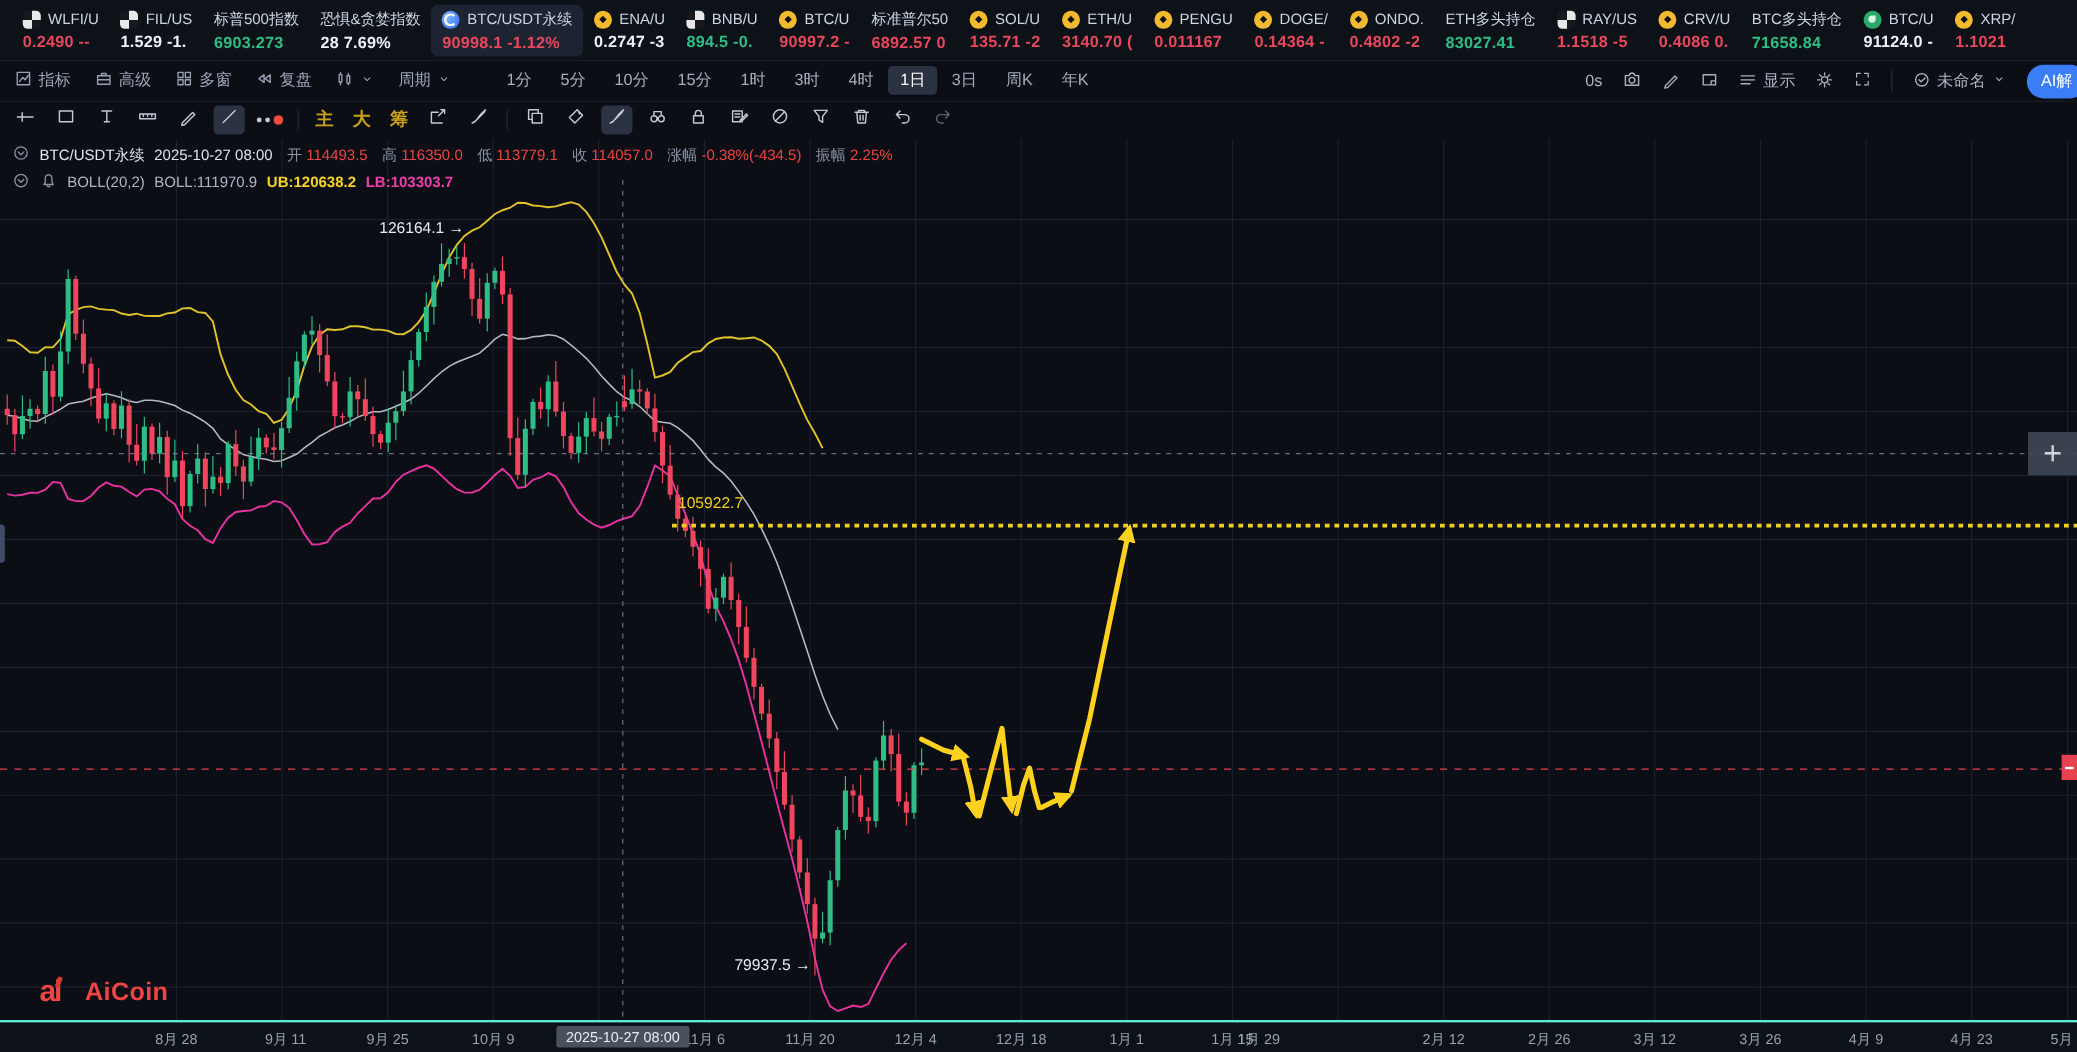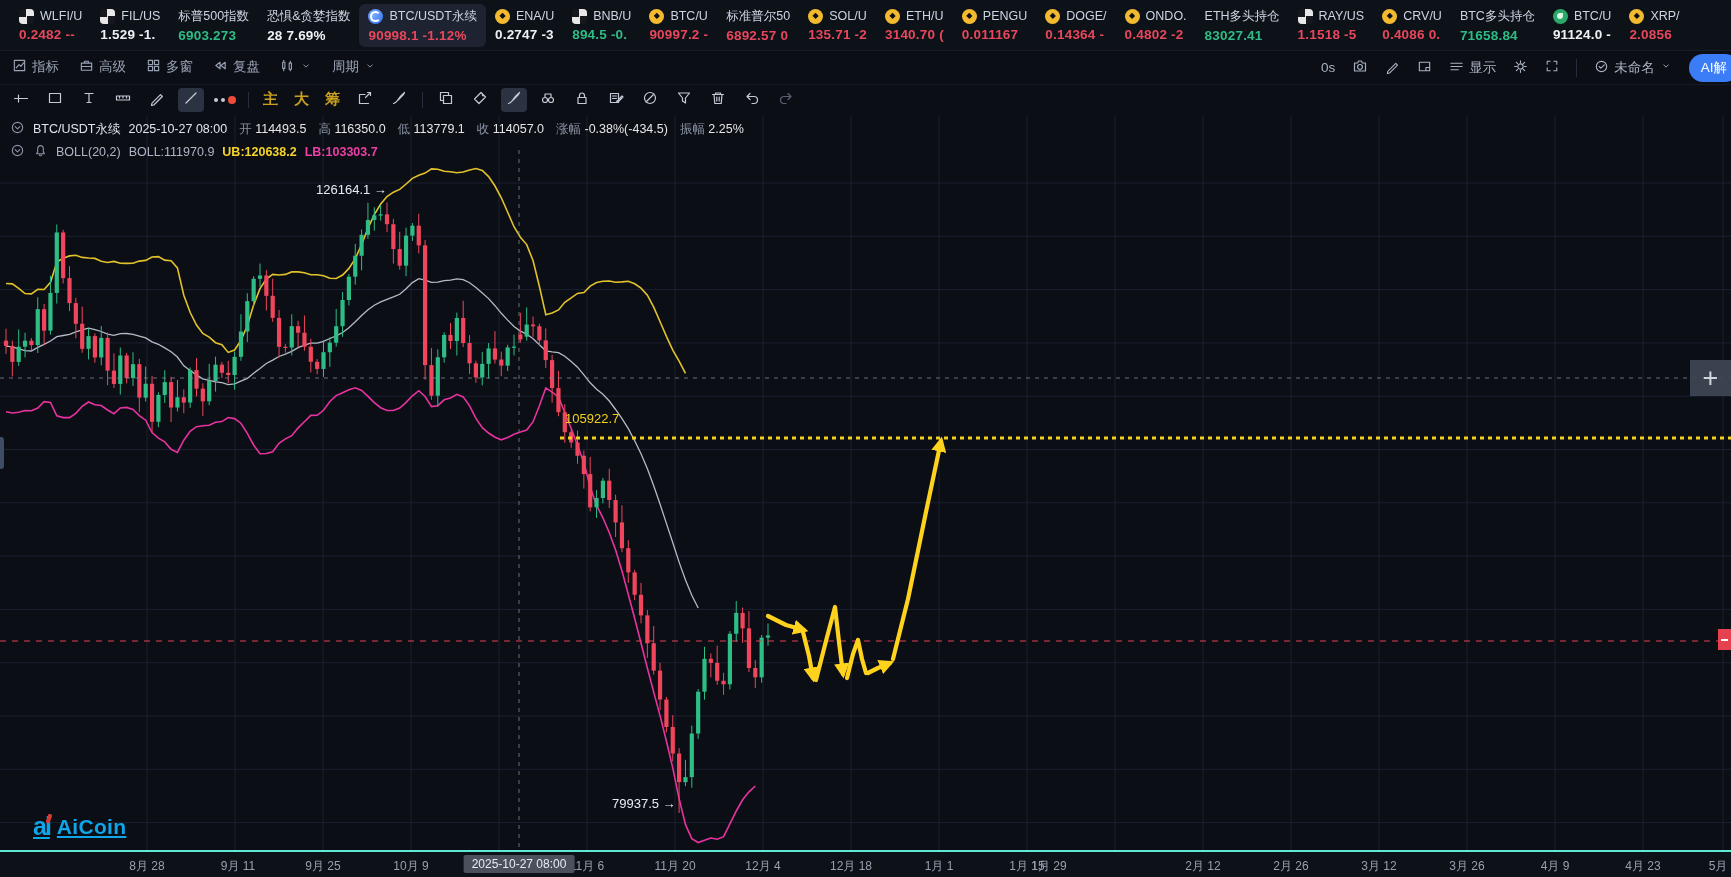--- a/index.html
+++ b/index.html
@@ -44,36 +44,36 @@
   .dt-cn{color:#c9a11c;font-size:15px;font-weight:bold;width:auto;padding:0 4px;}
   .dots-wrap{display:flex;align-items:center;gap:3px;}
   .dots-wrap i{width:4px;height:4px;border-radius:50%;background:#c3c9d6;display:block;}
   .dots-wrap i.red{width:8px;height:8px;background:#f04a3a;}
   
   #info-row,#boll-row{position:absolute;left:10px;display:flex;align-items:center;gap:8px;font-size:12.5px;z-index:5;}
   #info-row{top:120px;}
   #boll-row{top:143px;}
   .inf-sym{color:#dfe4ee;}
   .inf-k{color:#8a93a4;margin-left:4px;}
-  .inf-v{color:#e5e5e5;}
+  .inf-v{color:#ef4444;}
   .boll-name{color:#aeb6c6;}
   .boll-ub{color:#f5d329;font-weight:bold;}
   .boll-lb{color:#ee3fa8;font-weight:bold;}
   .row-ic svg{stroke:#8a93a4;}
   
   #chart-svg{position:absolute;left:0;top:0;width:1731px;height:877px;}
   .chart-label{position:absolute;font-size:13px;z-index:4;white-space:nowrap;}
   #plus-box{position:absolute;right:0;top:360px;width:41px;height:36px;background:#3f4654;opacity:.93;
     display:flex;align-items:center;justify-content:center;color:#dfe3ea;font-size:27px;font-weight:300;z-index:4;}
   #price-tag{position:absolute;right:0;top:629px;width:13px;height:21px;background:#e5414e;z-index:4;
     display:flex;align-items:center;justify-content:center;}
   #price-tag i{display:block;width:7px;height:2px;background:#ffffff;}
   #left-handle{position:absolute;left:0;top:437px;width:4px;height:32px;background:#3f4c66;border-radius:0 3px 3px 0;z-index:4;}
   
-  #watermark{position:absolute;left:33px;top:812px;display:flex;align-items:center;gap:7px;z-index:4;color:#0ea5e9;text-decoration:underline;}
+  #watermark{position:absolute;left:33px;top:812px;display:flex;align-items:center;gap:21px;z-index:4;color:#ef4444;}
   .wm-mark{font-size:25px;font-weight:bold;letter-spacing:-2px;position:relative;}
   .wm-mark::after{content:"";position:absolute;right:-1px;top:2px;width:4px;height:9px;background:#d93a2f;transform:rotate(20deg);border-radius:1px;}
   .wm-text{font-size:21px;font-weight:bold;letter-spacing:.3px;}
   
   #time-axis{position:absolute;left:0;top:850px;width:1731px;height:27px;background:#0d1118;border-top:2px solid #5eead4;z-index:6;}
   .axis-tick{position:absolute;top:6px;transform:translateX(-50%);font-size:12px;color:#98a0ae;white-space:nowrap;}
   .axis-hl{position:absolute;top:3px;transform:translateX(-50%);font-size:12px;color:#e8ebf2;background:#4a505c;
     padding:2px 8px;border-radius:2px;white-space:nowrap;z-index:2;}
 </style>
 </head>
@@ -389,21 +389,21 @@
     <i></i>
   </div>
 <div id="left-handle"></div>
 
 <div id="ticker-bar">
     <div class="tk">
       <div class="tk-top">
         <span class="tico ic-checker"></span>
         <span>WLFI/U</span>
       </div>
-      <div class="tk-val c-red">0.2482 --</div>
+      <div class="tk-val c-red">0.2490 --</div>
     </div>
     <div class="tk">
       <div class="tk-top">
         <span class="tico ic-checker"></span>
         <span>FIL/US</span>
       </div>
       <div class="tk-val c-white">1.529 -1.</div>
     </div>
     <div class="tk">
       <div class="tk-top">
@@ -517,21 +517,21 @@
         <span class="tico ic-green"></span>
         <span>BTC/U</span>
       </div>
       <div class="tk-val c-white">91124.0 -</div>
     </div>
     <div class="tk">
       <div class="tk-top">
         <span class="tico ic-gold"></span>
         <span>XRP/</span>
       </div>
-      <div class="tk-val c-red">2.0856</div>
+      <div class="tk-val c-red">1.1021</div>
     </div>
   </div>
 
 <div id="toolbar">
   <div id="toolbar-left" style="display:flex;align-items:center;">
       <div class="tb-item">
         <span><svg width="15" height="15" viewBox="0 0 16 16" fill="none" stroke-width="1.2" stroke-linecap="round" stroke-linejoin="round">
             <path d="M2.5,2.5 h11 v11 h-11 z M4.5,10.5 l3,-3.5 2,2 3,-4"></path>
           </svg></span>
         <span>指标</span>
@@ -561,20 +561,33 @@
         <span><svg width="12" height="12" viewBox="0 0 16 16" fill="none" stroke-width="1.2" stroke-linecap="round" stroke-linejoin="round">
             <path d="M5,6.5 l3,3 3,-3"></path>
           </svg></span>
       </div>
       <div class="tb-item">
         <span>周期</span>
         <span><svg width="12" height="12" viewBox="0 0 16 16" fill="none" stroke-width="1.2" stroke-linecap="round" stroke-linejoin="round">
             <path d="M5,6.5 l3,3 3,-3"></path>
           </svg></span>
       </div>
+    </div>
+  <div id="timeframes">
+      <span class="tf">1分</span>
+      <span class="tf">5分</span>
+      <span class="tf">10分</span>
+      <span class="tf">15分</span>
+      <span class="tf">1时</span>
+      <span class="tf">3时</span>
+      <span class="tf">4时</span>
+      <span class="tf sel">1日</span>
+      <span class="tf">3日</span>
+      <span class="tf">周K</span>
+      <span class="tf">年K</span>
     </div>
   <div id="toolbar-right">
       <span class="tr-item">0s</span>
       <span class="tr-item">
         <span><svg width="16" height="16" viewBox="0 0 16 16" fill="none" stroke-width="1.2" stroke-linecap="round" stroke-linejoin="round">
             <path d="M2.5,5 h3 l1.2,-2 h2.6 L10.5,5 h3 v8 h-11 z M8,11.3 a2.4,2.4 0 1 1 0,-4.8 a2.4,2.4 0 1 1 0,4.8"></path>
           </svg></span>
       </span>
       <span class="tr-item">
         <span><svg width="15" height="15" viewBox="0 0 16 16" fill="none" stroke-width="1.2" stroke-linecap="round" stroke-linejoin="round">

